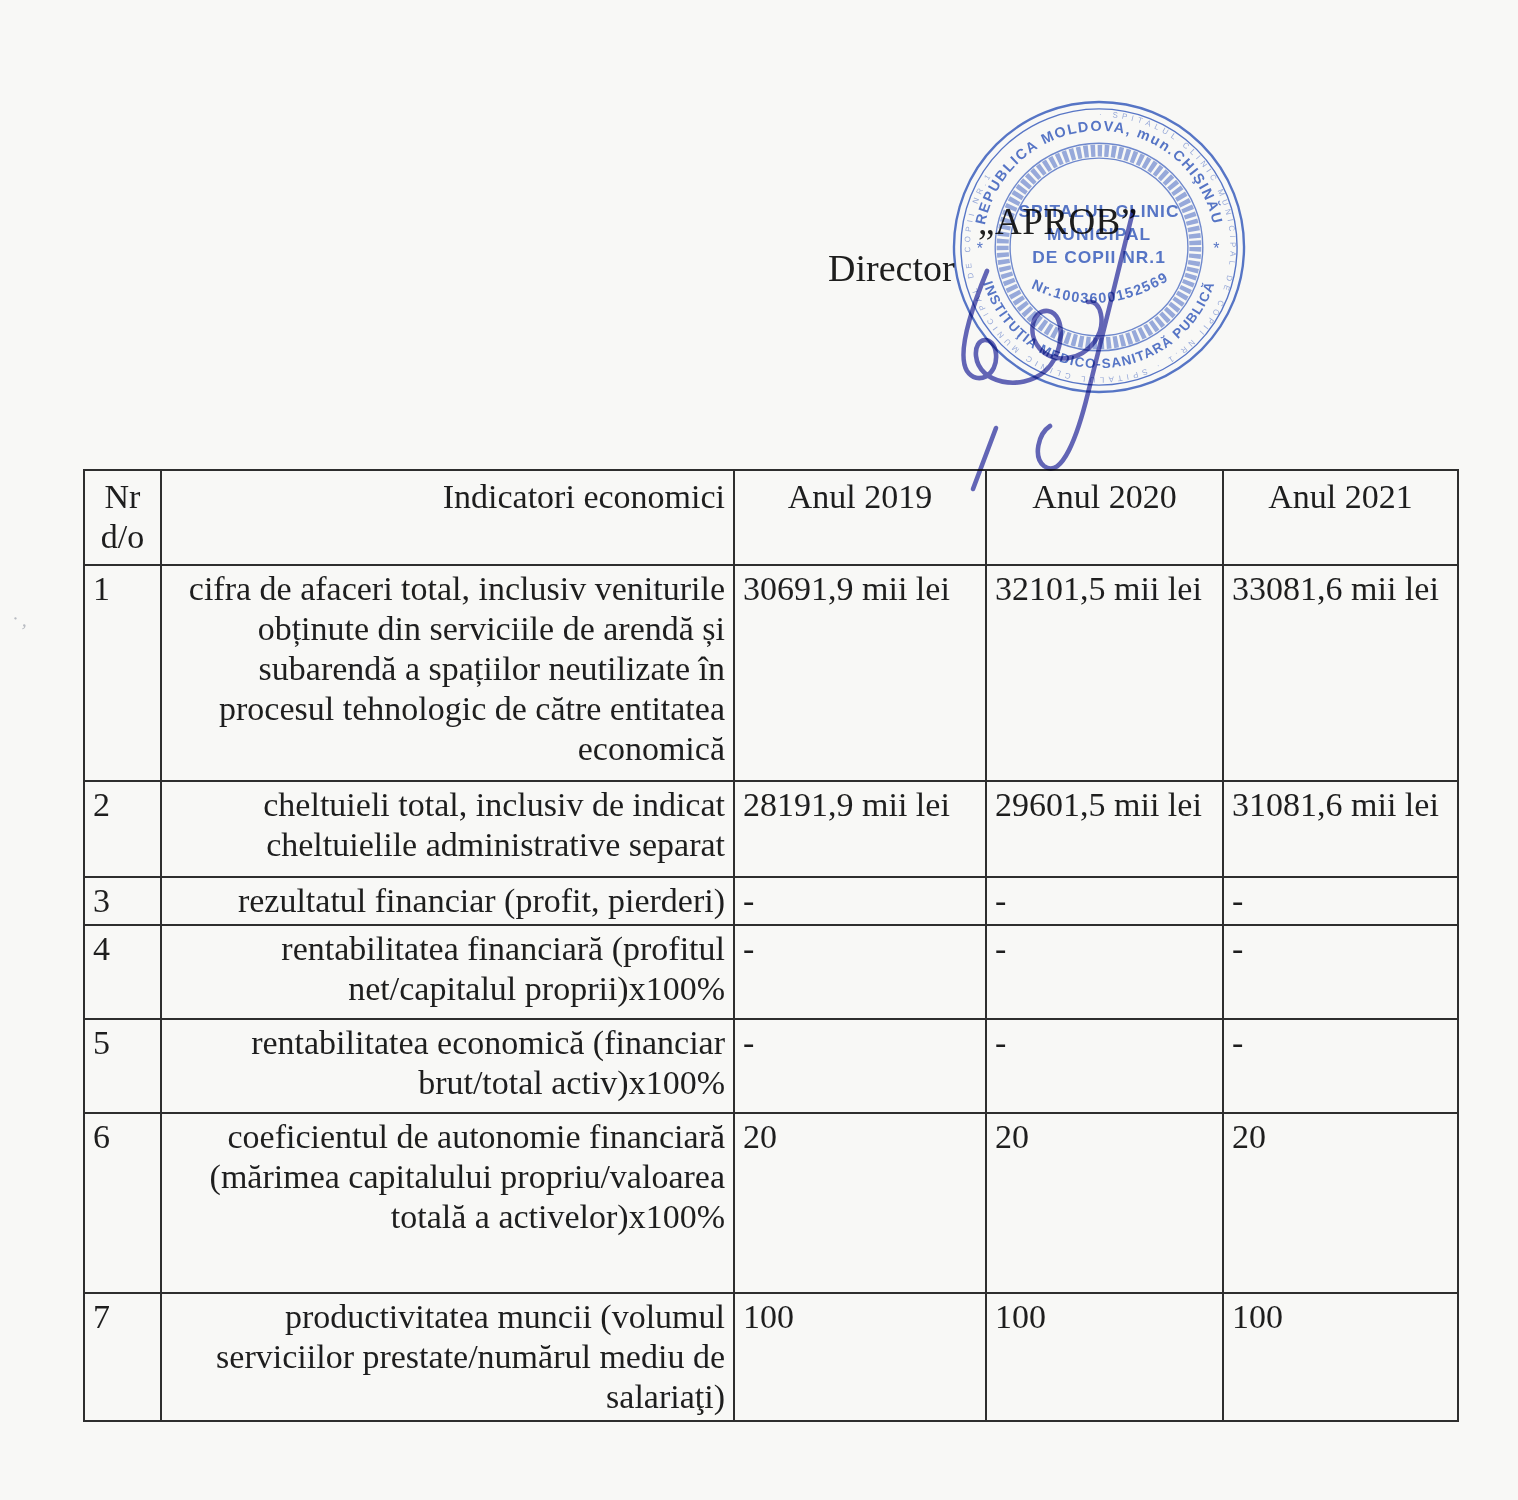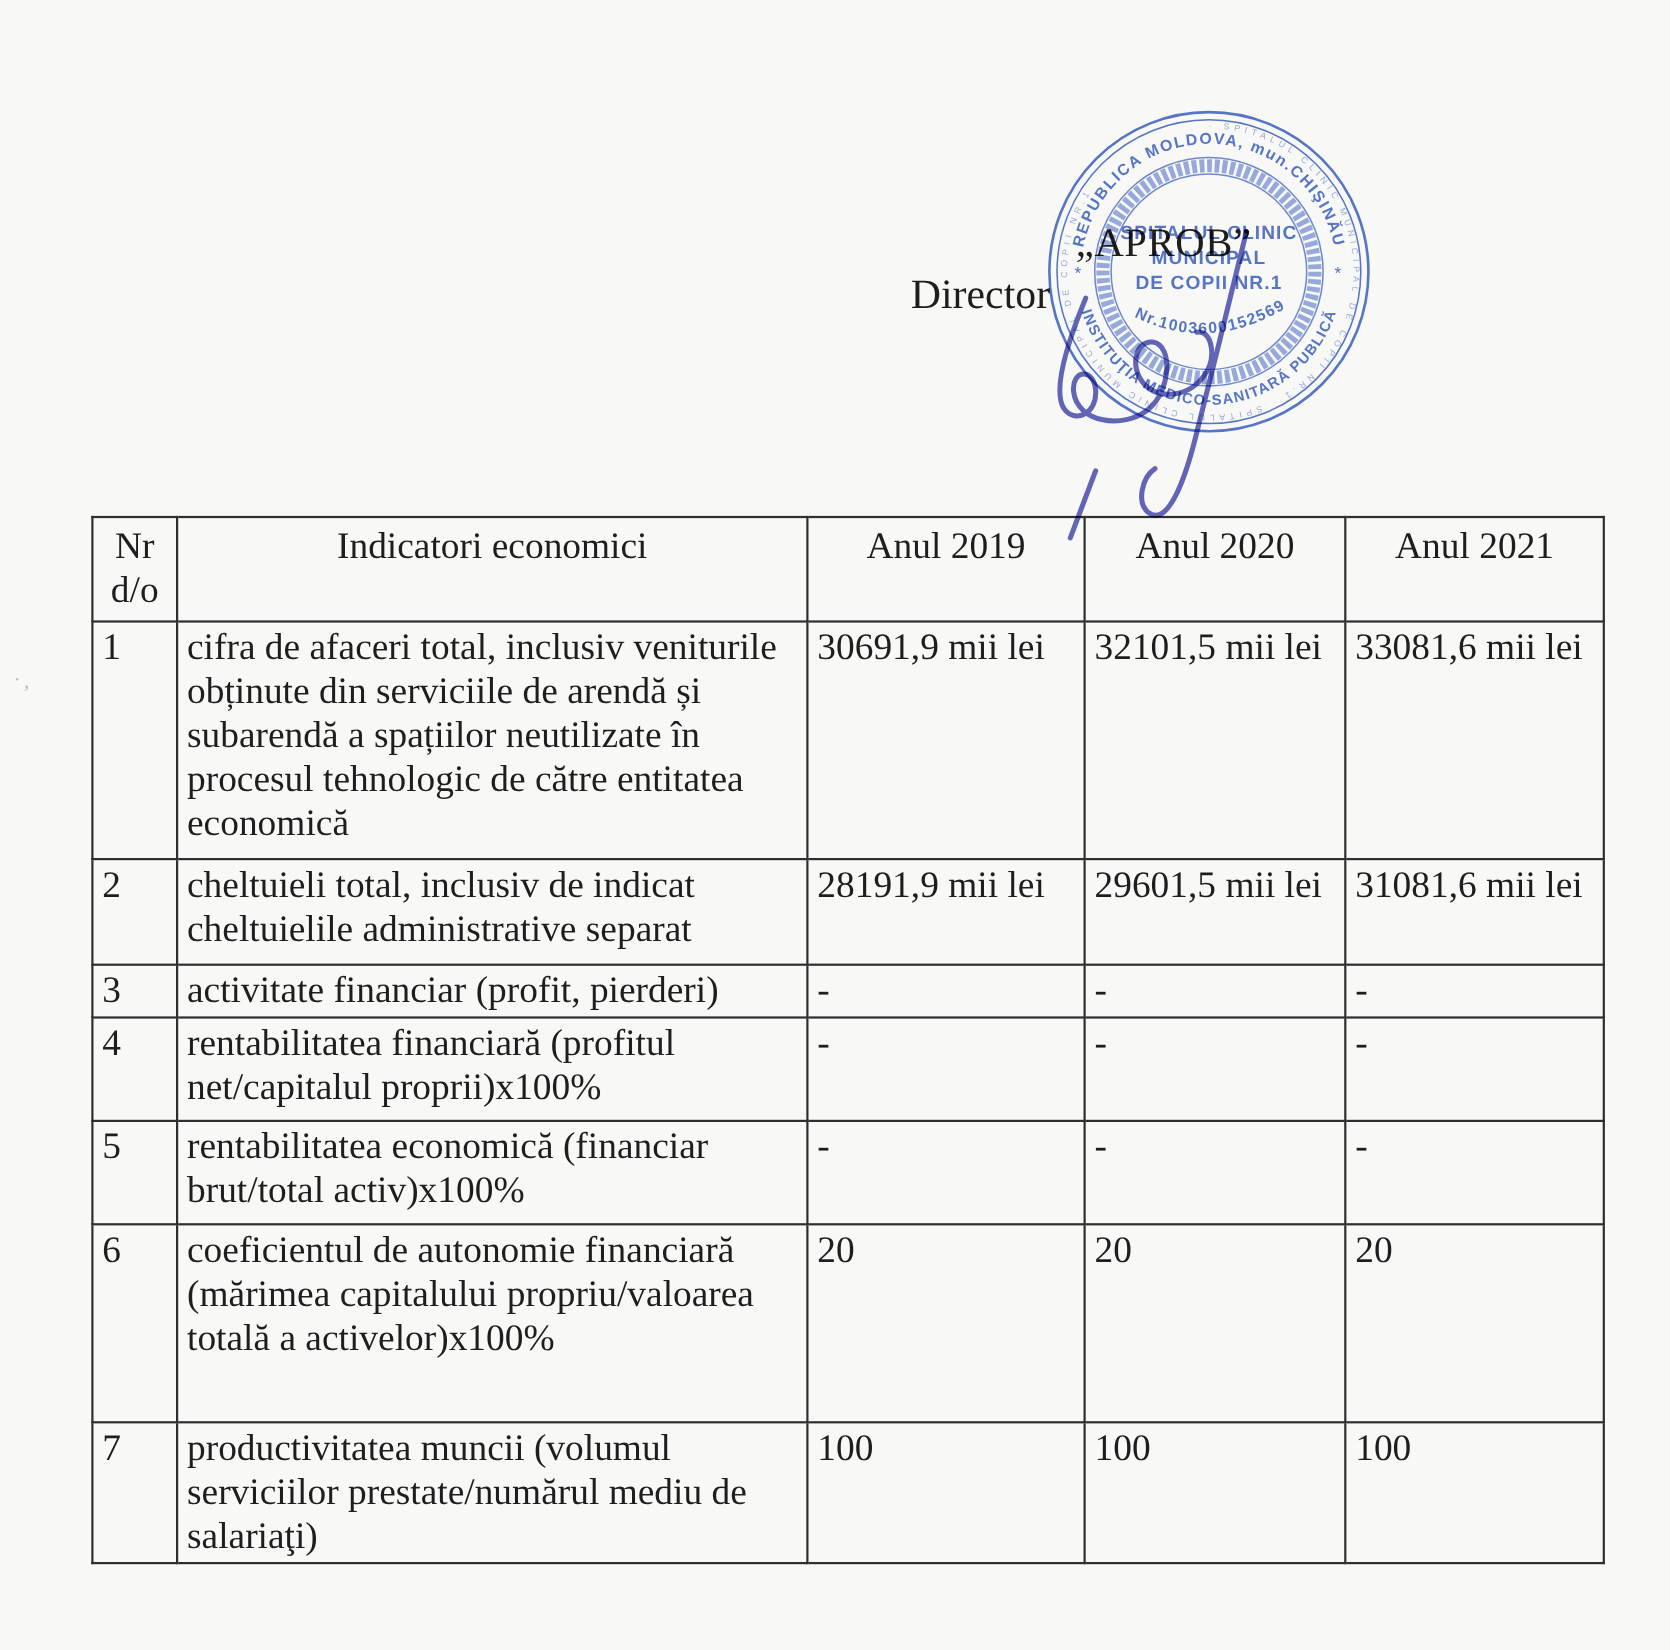--- a/index.html
+++ b/index.html
@@ -53,24 +53,24 @@
     font-weight:normal;
     padding:3px 8px 3px 8px;
     overflow:hidden;
   }
   .col-nr{width:77px;}
   .col-ind{width:573px;}
   .col-y1{width:252px;}
   .col-y2{width:237px;}
   .col-y3{width:235px;}
   .cell-nr{padding-left:13px;text-align:left;}
-  .cell-ind{padding-left:14px;padding-right:10px;text-align:left;}
+  .cell-ind{padding-left:14px;padding-right:10px;text-align:right;}
   .cell-val{}
   .hrow th{height:84px;text-align:center;padding-top:6px;}
-  .hrow .cell-ind{text-align:center;border-radius:26px;}
+  .hrow .cell-ind{text-align:right;border-radius:26px;}
   .hrow .cell-nr span{display:block;}
   .r1 td{height:208px;}
   .r2 td{height:88px;}
   .r3 td{height:40px;}
   .r4 td{height:86px;}
   .r5 td{height:86px;}
   .r6 td{height:172px;}
   .r7 td{height:118px;}
   
   .smudge{
@@ -166,21 +166,21 @@
     </tr>
     <tr class="r2">
       <td class="cell-nr">2</td>
       <td class="cell-ind">cheltuieli total, inclusiv de indicat cheltuielile administrative separat</td>
       <td class="cell-val">28191,9 mii lei</td>
       <td class="cell-val">29601,5 mii lei</td>
       <td class="cell-val">31081,6 mii lei</td>
     </tr>
     <tr class="r3">
       <td class="cell-nr">3</td>
-      <td class="cell-ind">activitate financiar (profit, pierderi)</td>
+      <td class="cell-ind">rezultatul financiar (profit, pierderi)</td>
       <td class="cell-val">-</td>
       <td class="cell-val">-</td>
       <td class="cell-val">-</td>
     </tr>
     <tr class="r4">
       <td class="cell-nr">4</td>
       <td class="cell-ind">rentabilitatea financiară (profitul net/capitalul proprii)x100%</td>
       <td class="cell-val">-</td>
       <td class="cell-val">-</td>
       <td class="cell-val">-</td>

